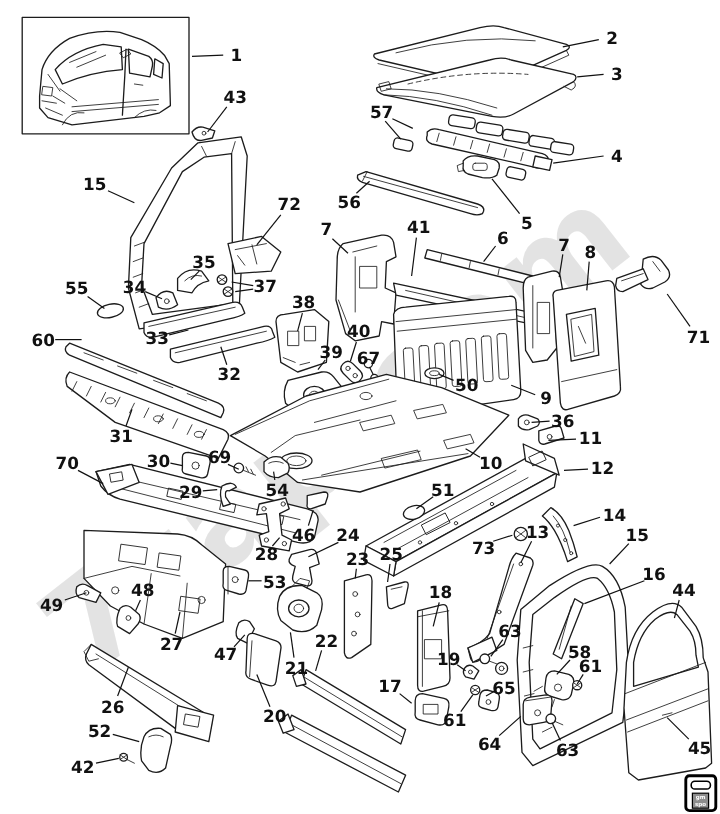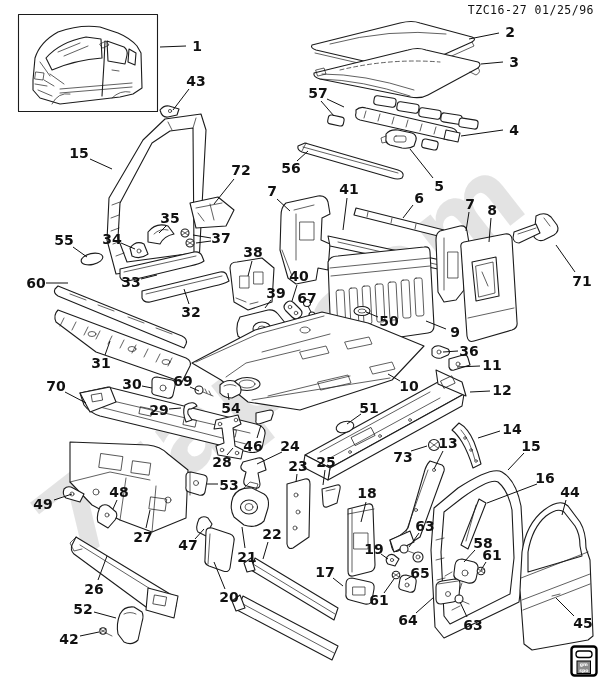--- a/index.html
+++ b/index.html
@@ -16,21 +16,20 @@
   .callouts text{font-family:"DejaVu Sans",sans-serif;font-weight:600;font-size:14px;
       fill:#111;text-anchor:middle;}
   .callouts line{stroke:#111;stroke-width:1;}
   .logo-t{font-family:"DejaVu Sans",sans-serif;font-weight:700;font-size:4.6px;
       fill:#fff;text-anchor:middle;}
 </style>
 </head>
 <body>
 
 <div class="page">
-  <div class="hdr">TZC16-27 01/25/96</div>
 
   <svg width="600" height="678" viewBox="0 0 600 678">
 
     <text class="wm" transform="translate(72,568) rotate(-38)" x="0" y="0">7zap.com</text>
 
     <g>
       <rect class="f" x="18.5" y="14.5" width="139" height="97" stroke-width="1.5"></rect>
       <path class="f" d="M33,80 L35,58 Q40,42 58,32 Q80,24 100,27 L118,33 Q130,38 137,46 L141,53 L142,88 L133,94 L120,97 L60,104 L40,98 L33,90 Z"></path>
       <path class="s" d="M46,58 Q60,42 86,37 L101,39 L102,58 Q75,60 52,70 Z"></path>
       <path class="t" d="M58,52 L80,43 M64,56 L88,46"></path>

